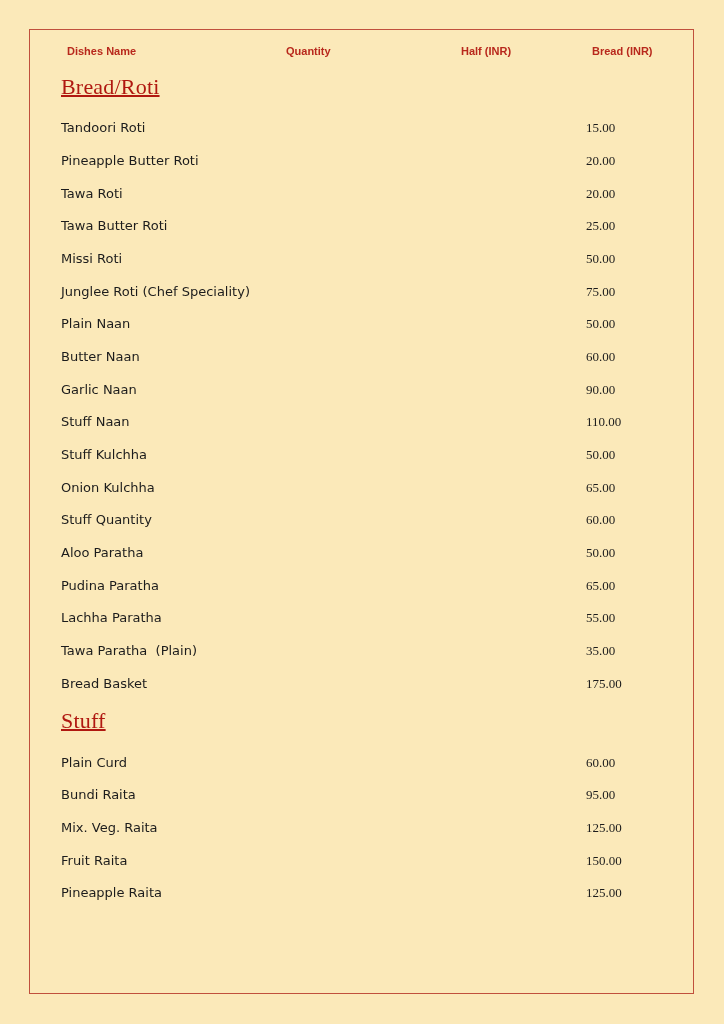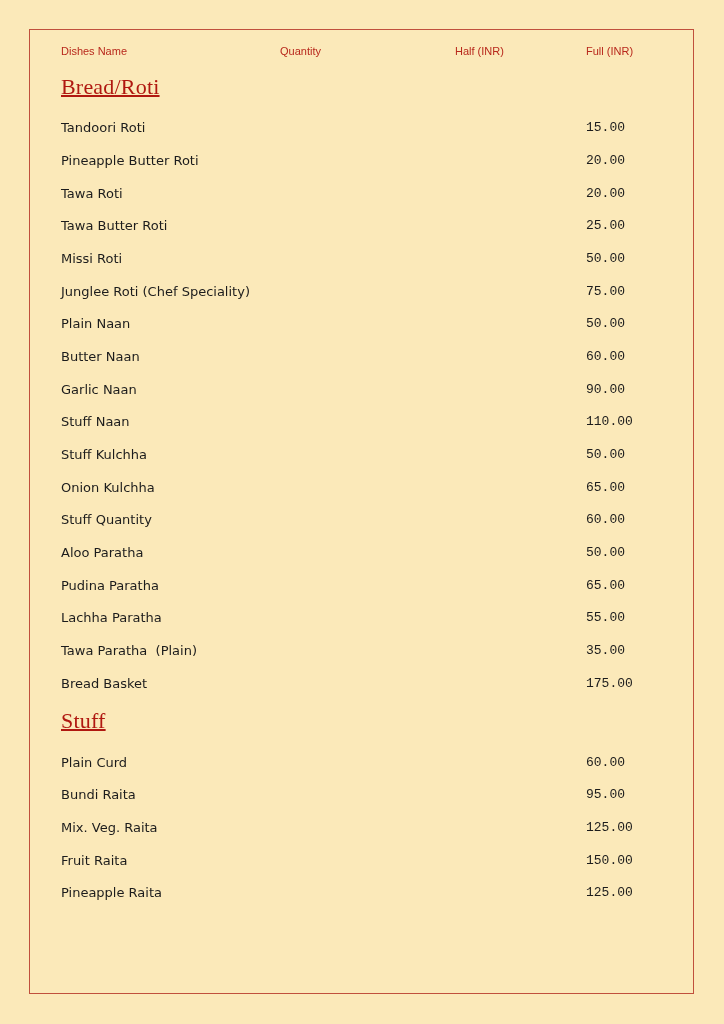--- a/index.html
+++ b/index.html
@@ -6,49 +6,49 @@
   body {
     width: 724px; height: 1024px; position: relative; overflow: hidden;
     background: #fbe9b9;
     font-family: "DejaVu Sans", sans-serif;
   }
   .frame {
     position: absolute; left: 29px; top: 29px; width: 665px; height: 965px;
     box-sizing: border-box; border: 1px solid #c0503c;
   }
   .hdr {
-    position: absolute; top: 45px; font-size: 11px; font-weight: normal;
-    color: #b8281c; font-family: "Liberation Sans", sans-serif;
+    position: absolute; top: 45px; font-size: 11px; font-weight: bold;
+    color: #b8281c; font-family: "Liberation Sans", sans-serif; margin-left: 6px;
   }
   .section {
     position: absolute; left: 61px; font-size: 23px; color: #b01810;
     text-decoration: underline; text-decoration-thickness: 2px;
     font-family: Liberation Serif, serif; letter-spacing: 0.2px;
     font-size: 22px;
   }
   .row { position: absolute; left: 0; width: 641px; height: 20px; }
   .name {
     position: absolute; left: 61px; font-size: 13px; color: #1c1c1c;
     font-family: "DejaVu Sans", sans-serif; white-space: pre;
   }
   .price {
     position: absolute; left: 586px; font-size: 13px; color: #1c1c1c;
-    font-family: Liberation Mono, monospace;
+    font-family: Liberation Serif, serif;
   }
 </style>
 </head>
 <body>
 
 <div class="frame"></div>
 
 <div>
   <span class="hdr" style="left:61px">Dishes Name</span>
   <span class="hdr" style="left:280px">Quantity</span>
   <span class="hdr" style="left:455px">Half (INR)</span>
-  <span class="hdr" style="left:586px">Full (INR)</span>
+  <span class="hdr" style="left:586px">Bread (INR)</span>
 </div>
 
 <div class="section" style="top:74px">Bread/Roti</div>
 
 <div class="row" style="top:120px">
     <span class="name">Tandoori Roti</span>
     <span class="price">15.00</span>
   </div>
 <div class="row" style="top:153px">
     <span class="name">Pineapple Butter Roti</span>

